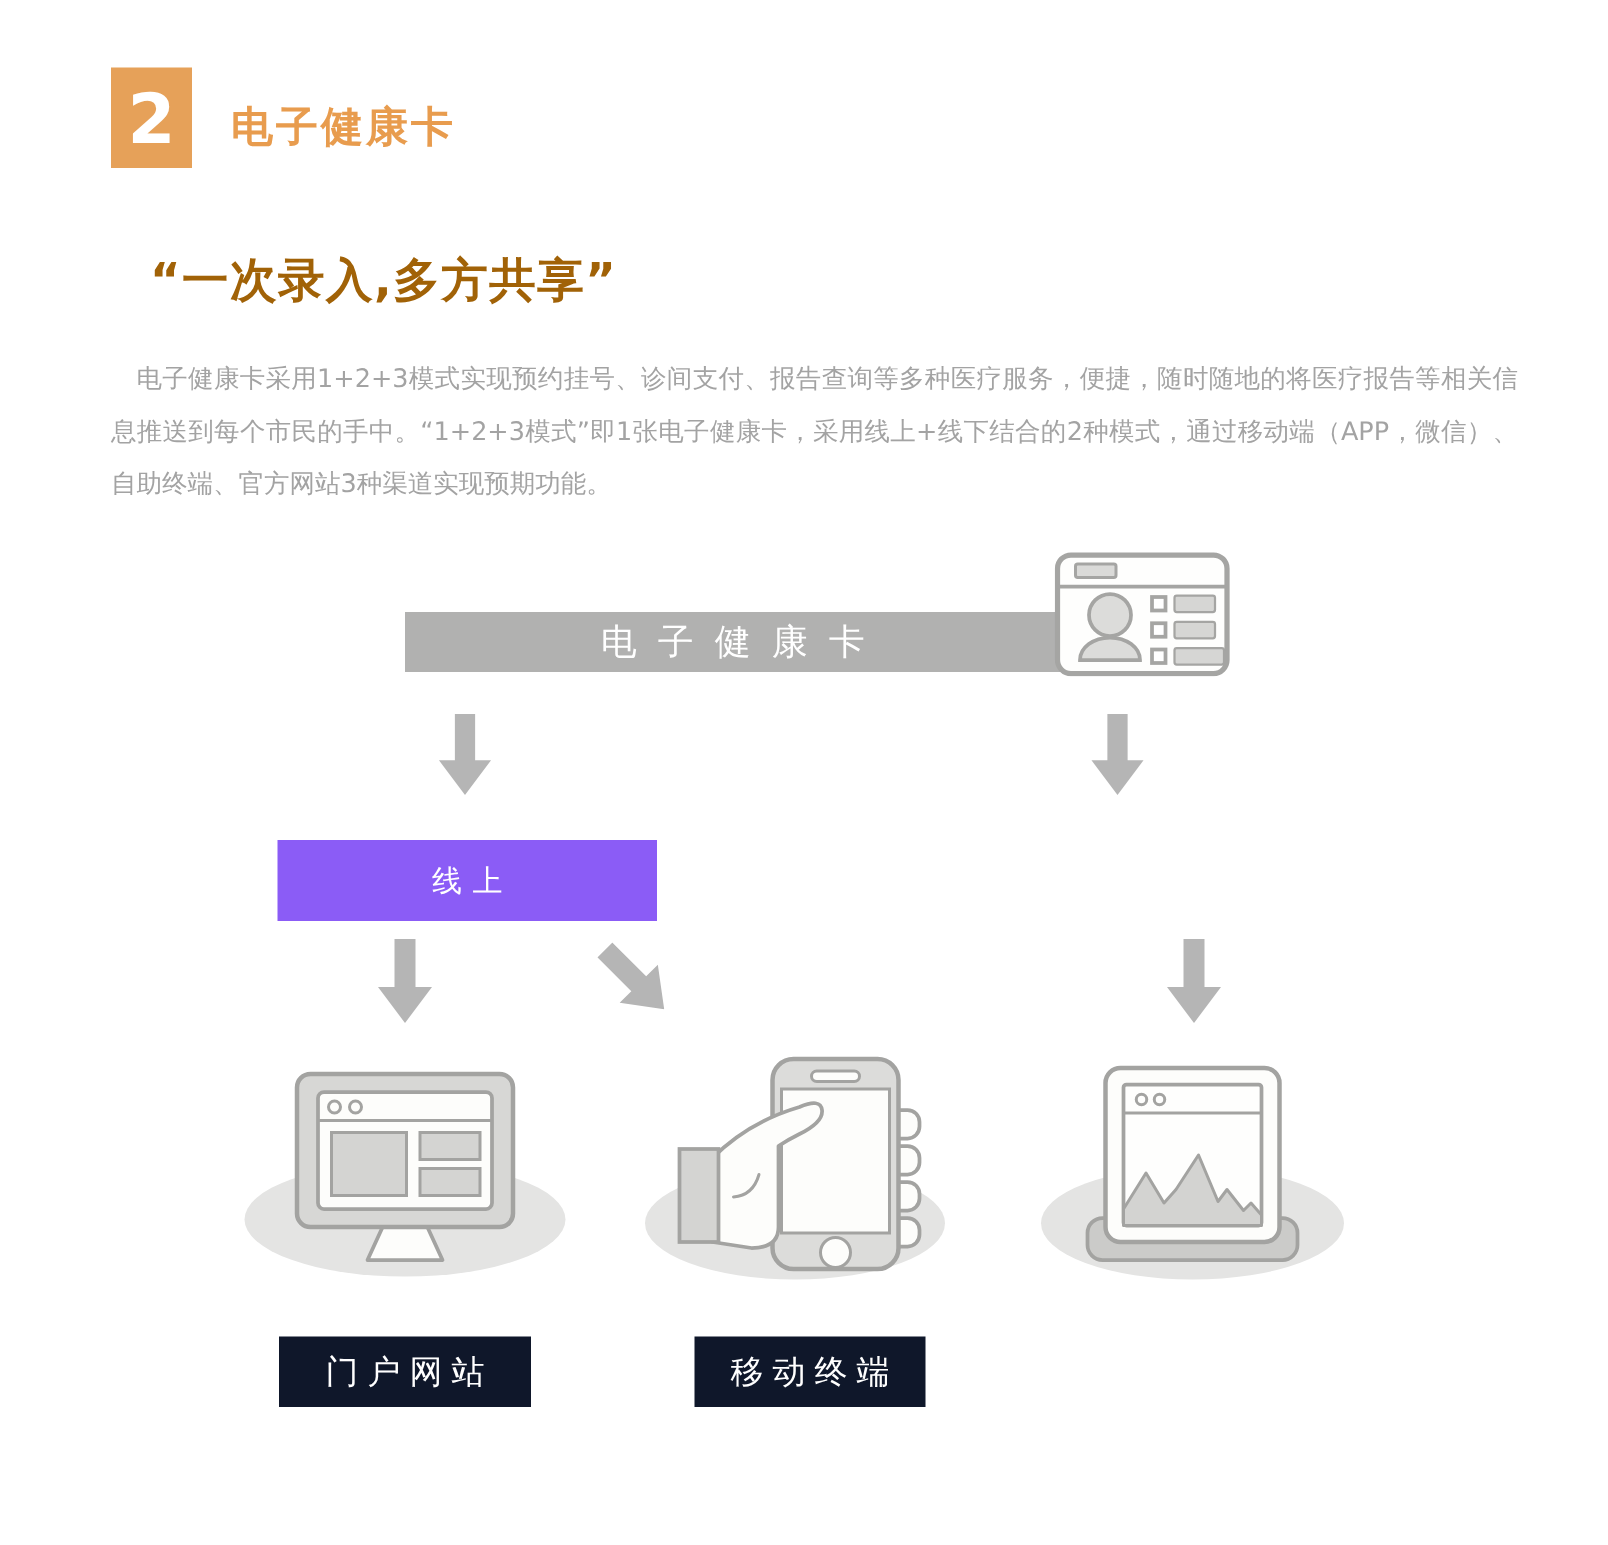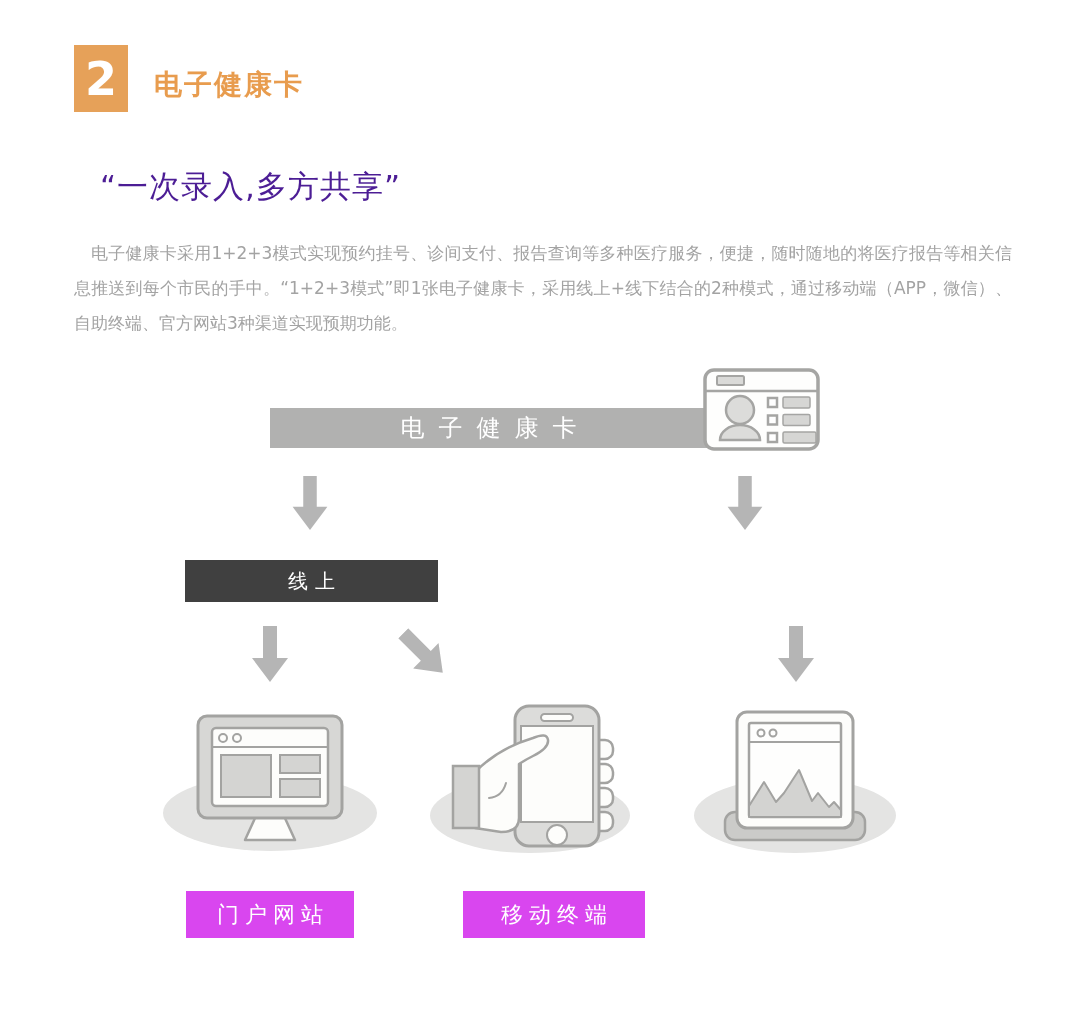--- a/index.html
+++ b/index.html
@@ -17,21 +17,21 @@
     display: flex; align-items: center; justify-content: center;
   }
   .section-title {
     position: absolute; left: 154px; top: 66px;
     color: #E89C4E; font-size: 28px; font-weight: bold; letter-spacing: 2px;
   }
 
   
   .quote {
     position: absolute; left: 100px; top: 166px;
-    color: #4c1d95; font-size: 31px; font-weight: 400; letter-spacing: 1px;
+    color: #a16207; font-size: 31px; font-weight: 700; letter-spacing: 1px;
   }
 
   
   .para {
     position: absolute; left: 74px; top: 236px; width: 938px;
     color: #a3a3a3; font-size: 17px; line-height: 35px;
     text-indent: 1em; text-align: justify;
   }
 
   
@@ -39,22 +39,22 @@
 
   .banner {
     position: absolute; left: 270px; top: 408px; width: 437px; height: 40px;
     background: #b1b1b0; color: #ffffff; font-size: 24px;
     display: flex; align-items: center; justify-content: center;
     letter-spacing: 14px; text-indent: 14px;
   }
   .card-icon { position: absolute; left: 703px; top: 368px; }
 
   .branch-box {
-    position: absolute; top: 560px; height: 42px;
-    background: #404040; color: #fff; font-size: 20px;
+    position: absolute; top: 560px; height: 54px;
+    background: #8b5cf6; color: #fff; font-size: 20px;
     display: flex; align-items: center; justify-content: center;
     letter-spacing: 7px; text-indent: 7px;
   }
   .branch-online  { left: 185px; width: 253px; }
   .branch-offline { left: 615px; width: 262px; }
 
   .arrow { position: absolute; width: 36px; height: 56px; }
   .arrow svg { display: block; width: 100%; height: 100%; }
   .arrow-top-left  { left: 292px; top: 476px; height: 54px; }
   .arrow-top-right { left: 727px; top: 476px; height: 54px; }
@@ -69,26 +69,26 @@
   .shadow-phone   { left: 430px; top: 778px; width: 200px; height: 75px; }
   .shadow-kiosk   { left: 694px; top: 778px; width: 202px; height: 75px; }
 
   .icon { position: absolute; }
   .icon-monitor { left: 190px; top: 712px; }
   .icon-phone   { left: 445px; top: 700px; }
   .icon-kiosk   { left: 705px; top: 705px; }
 
   .channel-label {
     position: absolute; top: 891px; height: 47px;
-    background: #d946ef; color: #fff; font-size: 22px;
+    background: #0f172a; color: #fff; font-size: 22px;
     display: flex; align-items: center; justify-content: center;
     letter-spacing: 6px; text-indent: 6px;
   }
   .channel-1 { left: 186px; width: 168px; }
-  .channel-2 { left: 463px; width: 182px; text-align: center; }
+  .channel-2 { left: 463px; width: 154px; text-align: center; }
   .channel-3 { left: 708px; width: 172px; }
 </style>
 </head>
 <body>
 
 <div class="page">
 
   <div class="num-badge">2</div>
   <div class="section-title">电子健康卡</div>
 

